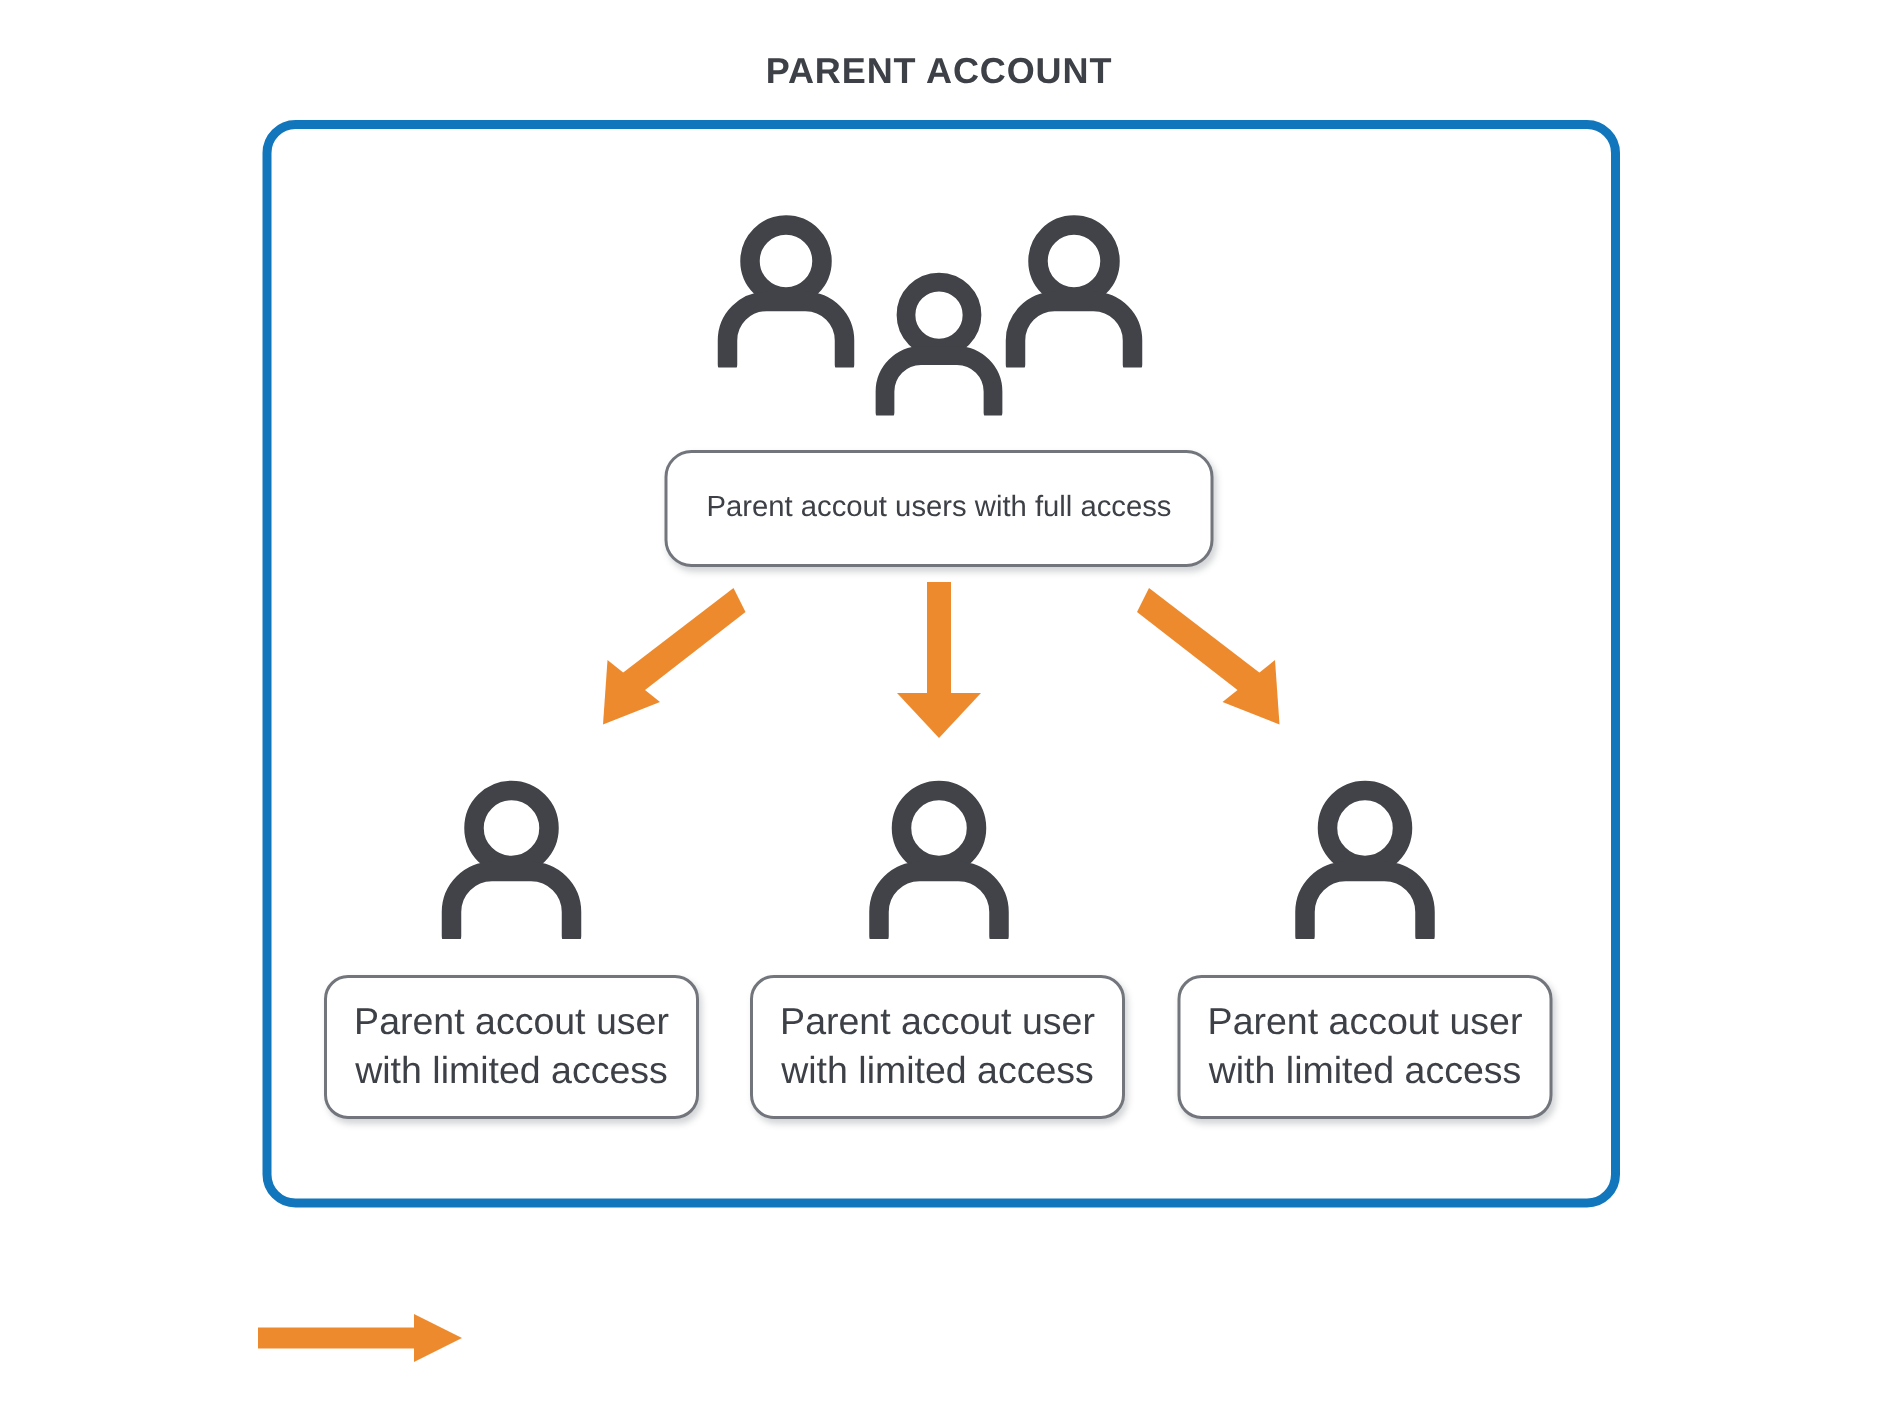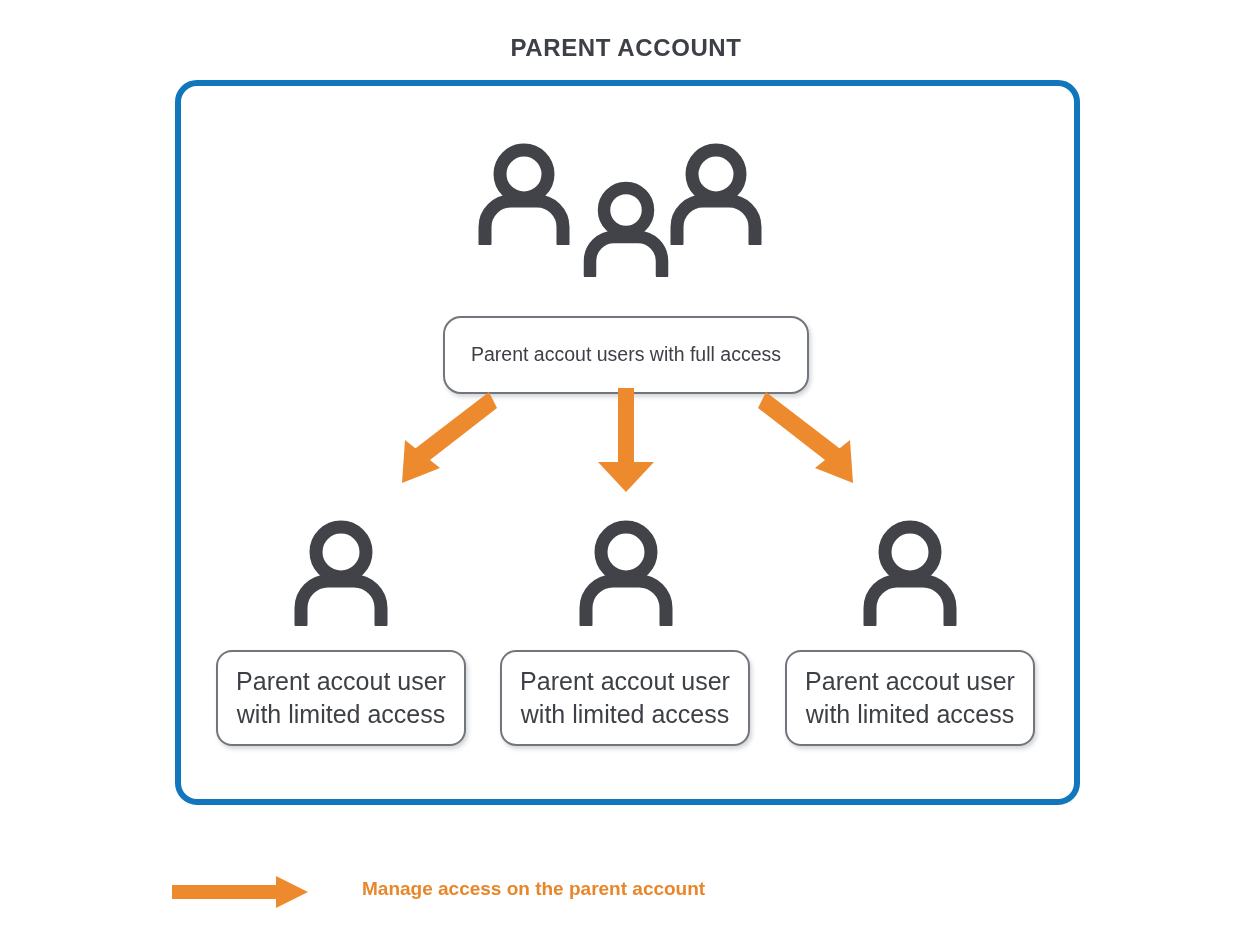--- a/index.html
+++ b/index.html
@@ -79,21 +79,20 @@
     text-align: center;
     color: #3d4046;
     line-height: 1.32;
   }
   .box-top {
     left: 443px;
     top: 300px;
     width: 366px;
     height: 78px;
     font-size: 19.5px;
-    margin-top: 16px;
   }
   .box-bottom {
     top: 650px;
     width: 250px;
     height: 96px;
     font-size: 25px;
     border-radius: 16px;
   }
   .box-bottom-1 { left: 216px; }
   .box-bottom-2 { left: 500px; }
@@ -229,16 +228,15 @@
     </span>
   </div>
 
   <div class="legend">
     <svg class="legend-arrow" width="140" height="36" viewBox="0 0 140 36">
       <g fill="#ee8a2e">
         <rect x="0" y="11" width="110" height="14"></rect>
         <path d="M104 2 L136 18 L104 34 Z"></path>
       </g>
     </svg>
-    <div class="legend-text">Manage access on the parent account</div>
   </div>
 
 </div>
 
 </body></html>

